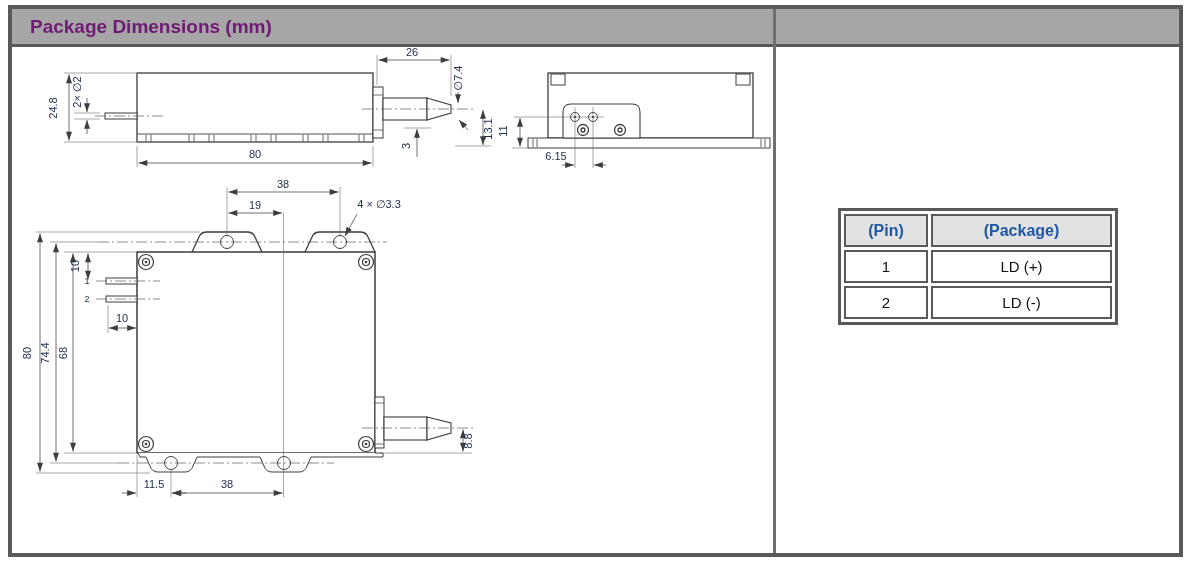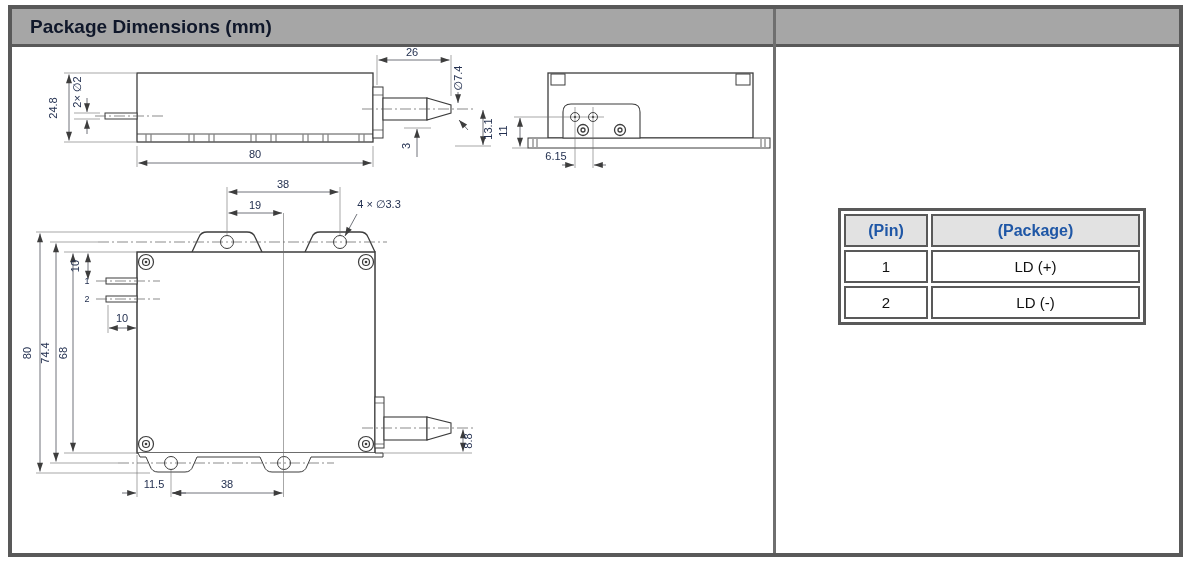--- a/index.html
+++ b/index.html
@@ -5,28 +5,28 @@
   * { margin:0; padding:0; box-sizing:border-box; }
   html,body { background:#ffffff; font-family:"Liberation Sans", sans-serif; }
   .page { position:relative; width:1193px; height:571px; background:#fff; overflow:hidden; }
 
   .frame { position:absolute; left:8px; top:5px; width:1175px; height:552px;
            border:4px solid #595959; background:#fff; }
 
   .headerbar { position:absolute; left:0; top:0; right:0; height:38px;
                background:#a6a6a6; border-bottom:3px solid #595959;
                display:flex; align-items:center; z-index:1; }
-  .headerbar .title { padding-left:18px; font-size:19px; font-weight:bold; color:#0f172a; }
+  .headerbar .title { padding-left:18px; font-size:19px; font-weight:bold; color:#701a75; }
 
   .vdivider { position:absolute; left:761px; top:0; bottom:0; width:3px;
               background:#6f6f6f; z-index:2; }
 
   svg.drawings { position:absolute; left:0; top:0; width:1193px; height:571px; z-index:3; }
 
-  .pin-table { position:absolute; left:838px; top:208px; width:308px;
+  .pin-table { position:absolute; left:838px; top:208px; width:280px;
                border-collapse:separate; border-spacing:3px;
                border:3px solid #595959; background:#fff; table-layout:fixed; z-index:4; }
   .pin-table th, .pin-table td { border:2px solid #595959; text-align:center;
                height:33px; vertical-align:middle; background:#fff; }
   .pin-table th { background:#e2e2e2; color:#1f57a6; font-weight:bold; font-size:16px; }
   .pin-table td { font-size:15px; color:#111; }
   .pin-table .col-pin { width:84px; }
 
   
   .shape   { stroke:#3d3d3d; stroke-width:1.3; fill:none; }

